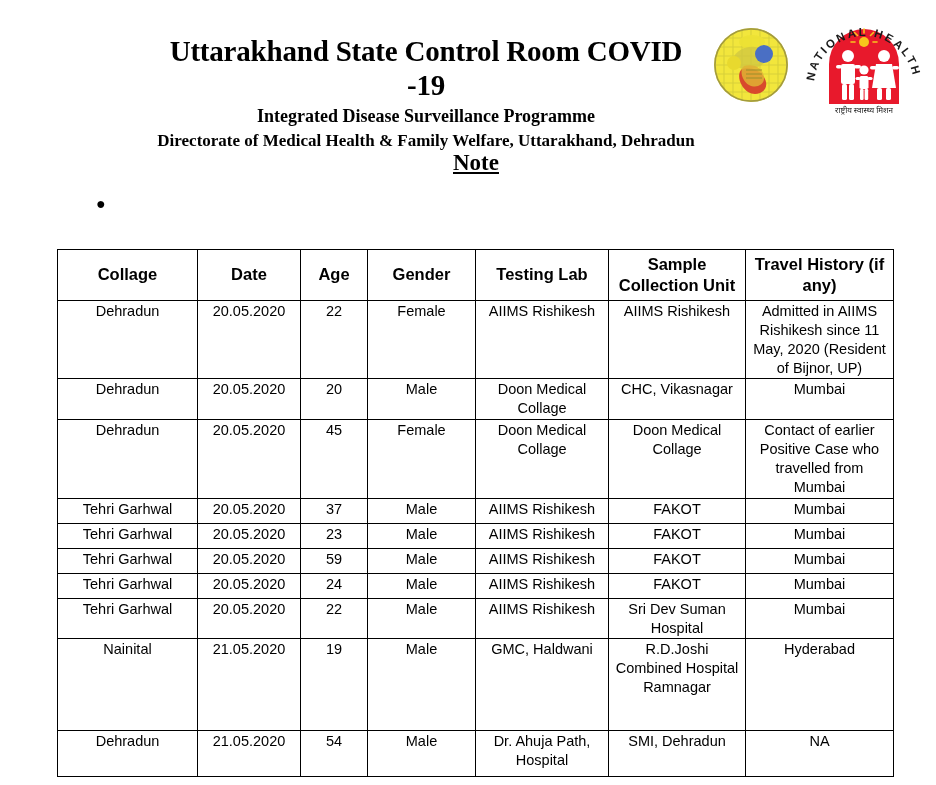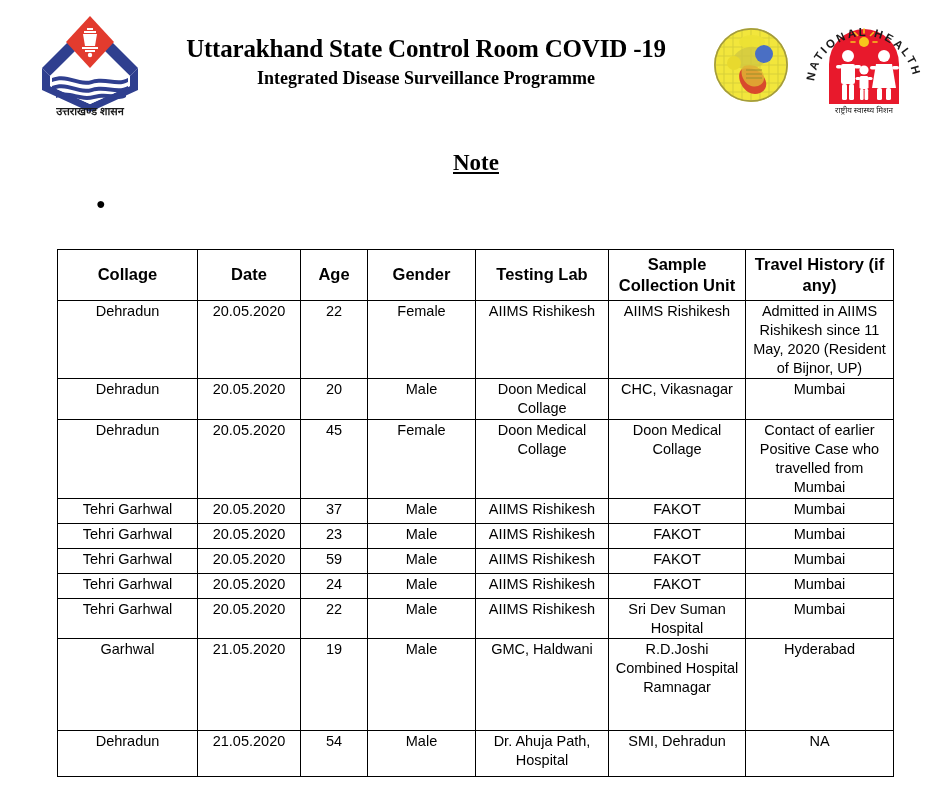--- a/index.html
+++ b/index.html
@@ -47,21 +47,21 @@
   .title-block {
     position: absolute;
     left: 150px;
     top: 34px;
     width: 552px;
     text-align: center;
     font-family: "Liberation Serif", serif;
     color: #000;
   }
   .title-main {
-    font-size: 25px;
+    font-size: 29px;
     font-weight: bold;
     line-height: 1.18;
     letter-spacing: -0.2px;
   }
   .title-sub1 {
     font-size: 18px;
     font-weight: bold;
     line-height: 1.3;
     margin-top: 3px;
   }
@@ -151,49 +151,25 @@
   .c-gender   { width: 108px; }
   .c-lab      { width: 133px; }
   .c-scu      { width: 137px; }
   .c-travel   { width: 148px; }
 </style>
 </head>
 <body>
 
 <div class="header">
 
-  <div class="logo-uk">
-    <svg viewBox="0 0 128 104" width="128" height="104">
-
-      <path d="M64 6 L112 54 L104 62 L64 22 L24 62 L16 54 Z" fill="#2f3f8f"></path>
-      <path d="M16 54 L16 76 L64 98 L112 76 L112 54 L104 62 L104 72 L64 90 L24 72 L24 62 Z" fill="#2f3f8f"></path>
-
-      <path d="M24 62 L64 24 L104 62 L104 72 L64 90 L24 72 Z" fill="#ffffff"></path>
-
-      <path d="M26 64 C42 58 52 70 66 66 C80 62 92 70 102 64 L102 68 C92 74 80 66 66 70 C52 74 42 62 26 68 Z" fill="#2f3f8f"></path>
-      <path d="M26 72 C42 66 52 78 66 74 C80 70 92 78 102 72 L102 76 C92 82 80 74 66 78 C52 82 42 70 26 76 Z" fill="#2f3f8f"></path>
-      <path d="M30 80 C44 75 54 85 68 81 C82 77 92 84 100 79 L100 83 C92 88 82 81 68 85 C54 89 44 79 30 84 Z" fill="#2f3f8f"></path>
-
-      <path d="M64 2 L88 28 L64 54 L40 28 Z" fill="#e23b2e"></path>
-      <g fill="#ffffff">
-        <rect x="61" y="14" width="6" height="2"></rect>
-        <rect x="58" y="17" width="12" height="2"></rect>
-        <path d="M57 20 L71 20 L69 32 L59 32 Z"></path>
-        <rect x="56" y="33" width="16" height="2"></rect>
-        <rect x="59" y="36" width="10" height="2"></rect>
-        <circle cx="64" cy="41" r="2.2"></circle>
-      </g>
-
-      <text x="64" y="101" text-anchor="middle" font-family="'Liberation Serif', serif" font-size="11" font-weight="bold" fill="#1a1a1a">उत्तराखण्ड शासन</text>
-    </svg>
-  </div>
 
   <div class="title-block">
     <div class="title-main">Uttarakhand State Control Room COVID -19</div>
     <div class="title-sub1">Integrated Disease Surveillance Programme</div>
+    <div class="title-sub2">Directorate of Medical Health &amp; Family Welfare, Uttarakhand, Dehradun</div>
   </div>
 
   <div class="logo-idsp">
     <svg viewBox="0 0 86 86" width="86" height="86">
       <defs>
         <clipPath id="globeclip">
             <circle cx="43" cy="43" r="36"></circle>
           </clipPath>
       </defs>
       <circle cx="43" cy="43" r="37" fill="#bfb94a"></circle>
@@ -375,21 +351,21 @@
       <tr class="r8">
         <td>Tehri Garhwal</td>
         <td>20.05.2020</td>
         <td>22</td>
         <td>Male</td>
         <td>AIIMS Rishikesh</td>
         <td>Sri Dev Suman Hospital</td>
         <td>Mumbai</td>
       </tr>
       <tr class="r9">
-        <td>Garhwal</td>
+        <td>Nainital</td>
         <td>21.05.2020</td>
         <td>19</td>
         <td>Male</td>
         <td>GMC, Haldwani</td>
         <td>R.D.Joshi Combined Hospital Ramnagar</td>
         <td>Hyderabad</td>
       </tr>
       <tr class="r10">
         <td>Dehradun</td>
         <td>21.05.2020</td>

